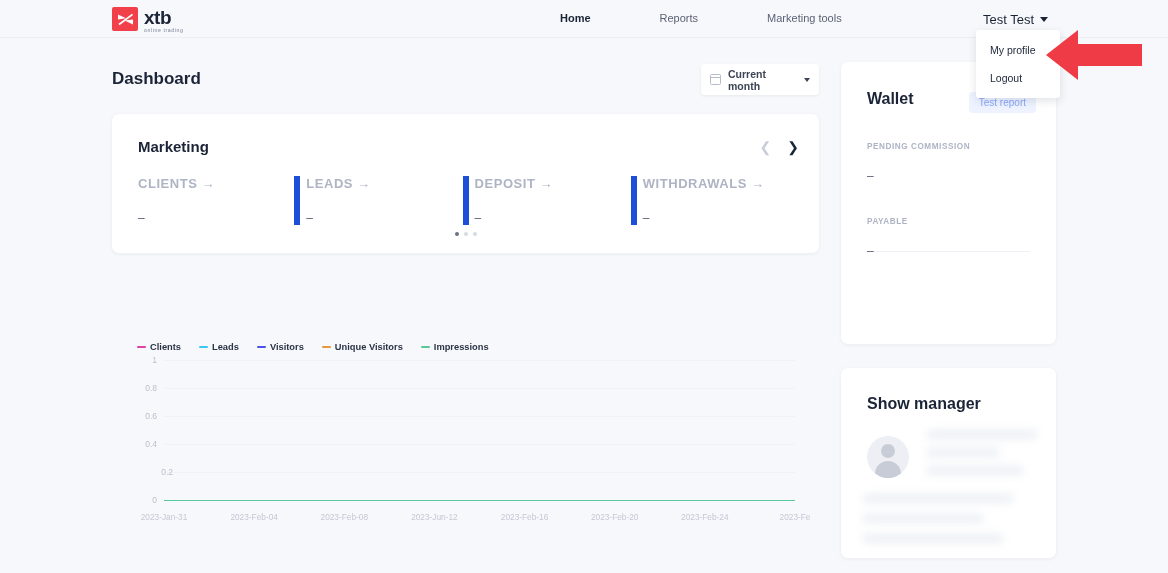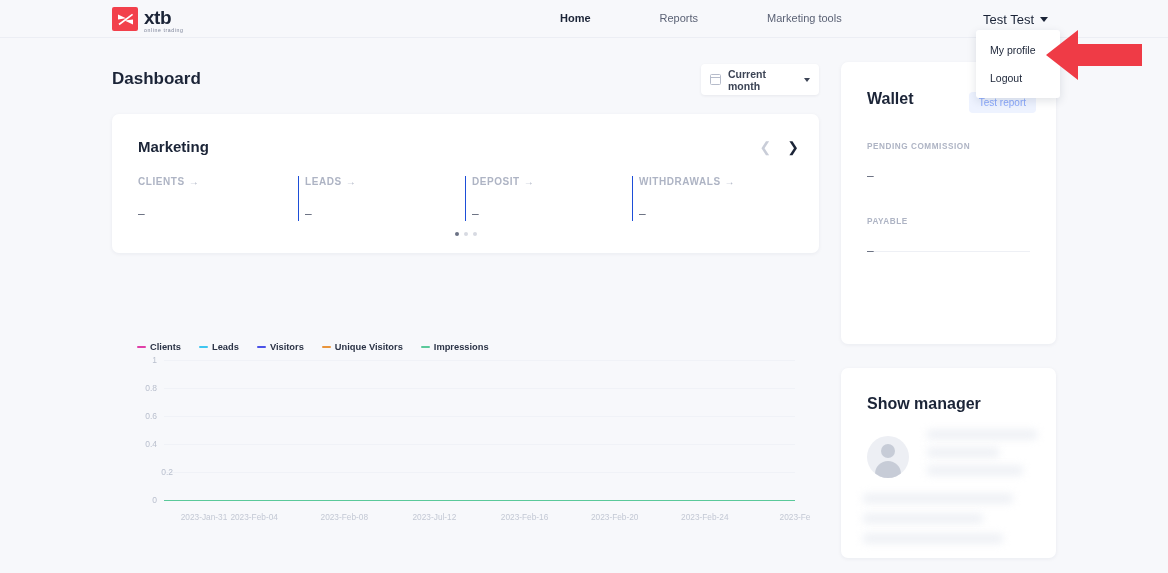--- a/index.html
+++ b/index.html
@@ -65,22 +65,22 @@
 
   
   .c-stats { left: 112px; top: 114px; width: 707px; height: 139px; }
   .stats-head { position: absolute; left: 26px; top: 24px; font-size: 15px; font-weight: 700; }
   .stats-nav { position: absolute; right: 20px; top: 26px; display: flex; gap: 16px; align-items: center; }
   .chev { font-size: 14px; line-height: 1; cursor: pointer; }
   .chev.prev { color: #c9cdd8; }
   .chev.next { color: #1b2437; }
   .stats-grid { position: absolute; left: 26px; top: 62px; right: 20px; display: flex; }
   .stat { flex: 1; position: relative; padding-left: 0; }
-  .stat + .stat { border-left: 1px solid #1d4ed8; padding-left: 6px; }
-  .stat-label { font-size: 10px; letter-spacing: 0.55px; color: #aeb4c4; font-weight: 700; }
+  .stat + .stat { border-left: 6px solid #1d4ed8; padding-left: 6px; }
+  .stat-label { font-size: 13px; letter-spacing: 0.55px; color: #aeb4c4; font-weight: 700; }
   .stat-label .arr { margin-left: 4px; }
   .stat-val { font-size: 12px; color: #5b6275; margin-top: 20px; }
   .dots { position: absolute; left: 0; right: 0; top: 118px; display: flex; justify-content: center; gap: 5px; }
   .dot { width: 4px; height: 4px; border-radius: 50%; background: #d7dae2; }
   .dot.on { background: #6b7285; }
 
   
   .c-traffic { left: 112px; top: 277px; width: 707px; height: 281px; }
   .tr-head { position: absolute; left: 26px; top: 26px; font-size: 15px; font-weight: 700; }
   .refresh {
@@ -242,24 +242,24 @@
         <span class="lg-txt">Unique Visitors</span>
       </span>
       <span class="lg">
         <span class="lg-dash" style="background: rgb(90, 201, 154);"></span>
         <span class="lg-txt">Impressions</span>
       </span>
     </div>
 
   <div class="plot" id="chart-plot">
     <div class="xlabels" id="chart-xlabels">
-        <div class="xlab" style="left: 27px; margin-left: 40px;">2023-Jan-31</div>
+        <div class="xlab" style="left: 27px;">2023-Jan-31</div>
         <div class="xlab" style="left: 117.143px;">2023-Feb-04</div>
         <div class="xlab" style="left: 207.286px;">2023-Feb-08</div>
-        <div class="xlab" style="left: 297.429px;">2023-Jul-12</div>
+        <div class="xlab" style="left: 297.429px;">2023-Jun-12</div>
         <div class="xlab" style="left: 387.571px;">2023-Feb-16</div>
         <div class="xlab" style="left: 477.714px;">2023-Feb-20</div>
         <div class="xlab" style="left: 567.857px;">2023-Feb-24</div>
         <div class="xlab" style="left: 658px;">2023-Fe</div>
       </div>
   <div class="gline" style="top: 0px;"></div>
       <div class="ylab" style="top: 0px; right: auto; left: 0px; margin-right: 0px; width: 20px; text-align: right;">1</div>
       <div class="gline" style="top: 28px;"></div>
       <div class="ylab" style="top: 28px; right: auto; left: 0px; margin-right: 0px; width: 20px; text-align: right;">0.8</div>
       <div class="gline" style="top: 56px;"></div>

